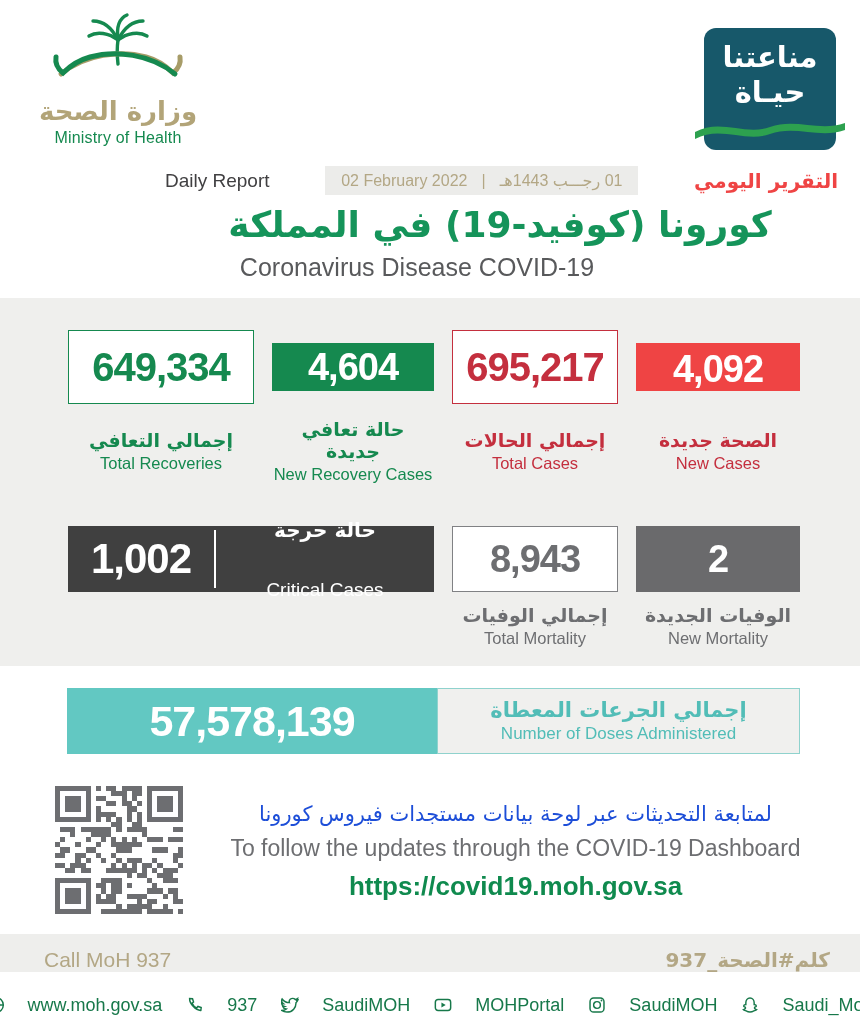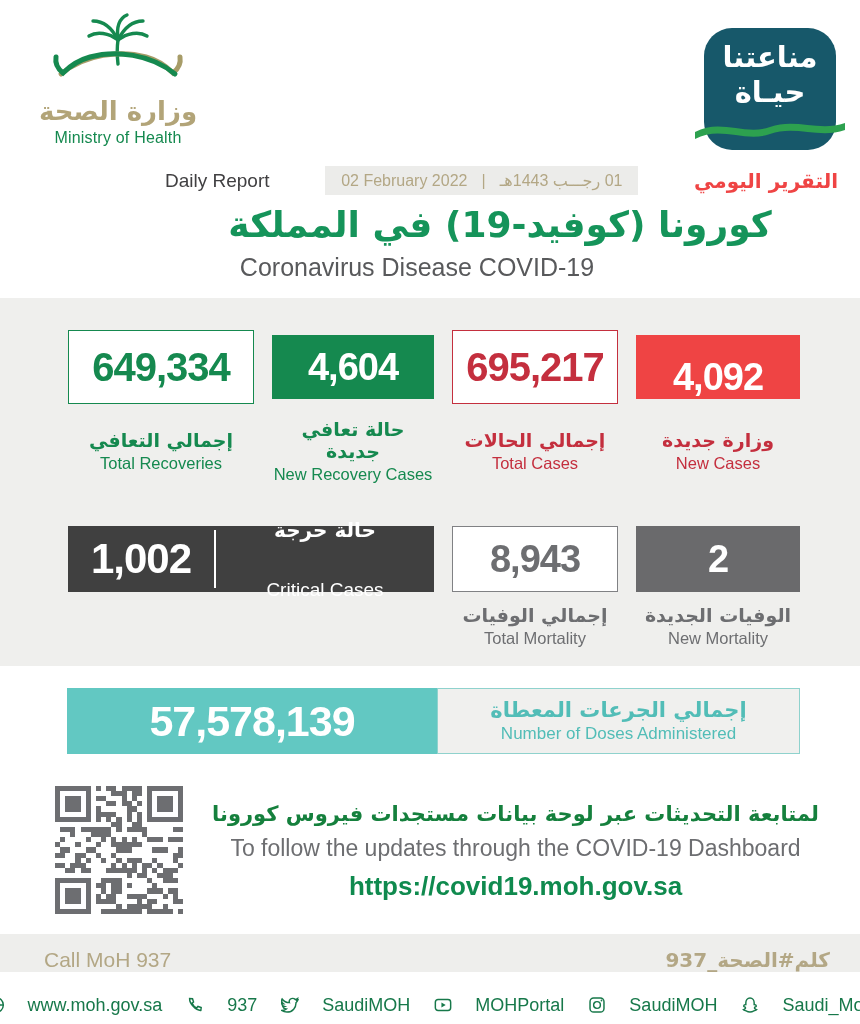--- a/index.html
+++ b/index.html
@@ -5,42 +5,42 @@
   * { margin:0; padding:0; box-sizing:border-box; }
   body { background:#dcdcdc; font-family:"Liberation Sans","DejaVu Sans",sans-serif; }
   .page { width:860px; height:1024px; background:#ffffff; position:relative; overflow:hidden; margin:0 auto; }
 
   
   .header { position:relative; height:200px; }
   .logo { position:absolute; left:38px; top:12px; width:160px; text-align:center; }
   .logo-ar { font-family:"DejaVu Sans",sans-serif; font-size:26px; font-weight:bold; color:#b2a478; direction:rtl; margin-top:2px; }
   .logo-en { font-size:16px; color:#15894f; margin-top:3px; letter-spacing:.2px; }
 
-  .badge { position:absolute; right:24px; top:28px; width:132px; height:122px; background:#17586a; border-radius:28px; }
+  .badge { position:absolute; right:24px; top:28px; width:132px; height:122px; background:#17586a; border-radius:12px; }
   .badge-text { padding-top:12px; text-align:center; font-family:"DejaVu Sans",sans-serif; font-weight:bold; color:#ffffff; font-size:29px; line-height:1.2; direction:rtl; }
   .badge-wave { position:absolute; left:-9px; bottom:10px; width:150px; height:28px; }
 
   .report-bar { position:absolute; left:165px; right:22px; top:166px; display:flex; align-items:center; justify-content:space-between; }
   .report-en { font-size:19px; color:#414042; }
   .date-box { background:#ececea; padding:5px 16px; display:flex; align-items:center; gap:14px; }
   .date-box span { font-size:16px; color:#b3a785; }
   .report-ar { font-family:"DejaVu Sans",sans-serif; font-size:20px; font-weight:bold; color:#ef4444; direction:rtl; }
 
   
   .title-ar { margin-top:4px; padding-left:140px; text-align:center; direction:rtl; font-family:"DejaVu Sans",sans-serif; font-size:36px; font-weight:bold; color:#15945a; }
   .title-en { margin-top:8px; padding-right:26px; text-align:center; font-size:25px; color:#58595b; }
 
   
   .panel { margin-top:16px; background:#efefed; padding:32px 8px 18px 0; }
   .cards-row, .labels-row { display:flex; gap:18px; margin-left:68px; align-items:center; }
   .card { display:flex; align-items:center; justify-content:center; }
   .card .num { font-weight:bold; letter-spacing:-1px; }
   .c-w186{width:186px;} .c-w162{width:162px;} .c-w166{width:166px;} .c-w164{width:164px;}
   .card.outline { height:74px; background:#ffffff; }
-  .card.solid { height:64px; }
+  .card.solid { height:48px; }
   .outline.green { border:1.5px solid #15894f; } .outline.green .num{ color:#15894f; font-size:40px;}
   .outline.red { border:1.5px solid #c42f3e; } .outline.red .num{ color:#c42f3e; font-size:40px;}
   .outline.gray { border:1.5px solid #808184; } .outline.gray .num{ color:#6d6e71; font-size:38px;}
   .solid.green { background:#15894f; } .solid.red { background:#ef4444;align-items:flex-end; } .solid.gray { background:#6a6a6c; }
   .solid .num { color:#ffffff; font-size:38px; }
   .label-group { text-align:center; }
   .label-ar { font-family:"DejaVu Sans",sans-serif; font-weight:bold; font-size:19px; direction:rtl; }
   .label-en { font-size:16.5px; margin-top:3px; }
   .lg-green .label-ar,.lg-green .label-en{ color:#15894f; }
   .lg-red .label-ar,.lg-red .label-en{ color:#c42f3e; }
@@ -60,21 +60,21 @@
   .doses { margin:22px 0 0 67px; width:733px; height:66px; display:flex; }
   .doses-num { width:370px; background:#62c8c2; display:flex; align-items:center; justify-content:center; color:#fff; font-size:43px; font-weight:bold; letter-spacing:-1px; }
   .doses-label { flex:1; background:#f0f0ee; border:1px solid #8fd2cd; display:flex; flex-direction:column; align-items:center; justify-content:center; }
   .doses-ar { font-family:"DejaVu Sans",sans-serif; font-weight:bold; font-size:21px; color:#52bdb7; direction:rtl; }
   .doses-en { font-size:17px; color:#52bdb7; margin-top:2px; }
 
   
   .dash { margin-top:32px; padding:0 40px 0 55px; display:flex; align-items:center; gap:28px; }
   .qr { width:128px; height:128px; }
   .dash-text { flex:1; text-align:center; }
-  .dash-ar { font-family:"DejaVu Sans",sans-serif; font-weight:bold; font-size:21px; color:#15803d; direction:rtl; }
+  .dash-ar { font-family:"DejaVu Sans",sans-serif; font-weight:normal; font-size:21px; color:#1d4ed8; direction:rtl; }
   .dash-en { font-size:23px; color:#6d6e71; margin-top:9px; }
   .dash-url { font-size:26px; font-weight:bold; color:#0f8a4e; margin-top:9px; display:inline-block; text-decoration:none; }
 
   
   .call-bar { margin-top:16px; height:38px; background:#eeeeec; display:flex; align-items:flex-end; justify-content:space-between; padding:0 30px 0 44px; }
   .call-en { font-size:21px; color:#b3a785; }
   .call-ar { font-family:"DejaVu Sans",sans-serif; font-size:20px; font-weight:bold; color:#b3a785; direction:rtl; }
 
   
   .footer { margin-top:22px; display:flex; align-items:center; justify-content:center; }
@@ -155,21 +155,21 @@
       </div>
       <div class="label-group lg-green c-w162">
         <div class="label-ar">حالة تعافي جديدة</div>
         <div class="label-en">New Recovery Cases</div>
       </div>
       <div class="label-group lg-red c-w166">
         <div class="label-ar">إجمالي الحالات</div>
         <div class="label-en">Total Cases</div>
       </div>
       <div class="label-group lg-red c-w164">
-        <div class="label-ar">وزارة جديدة</div>
+        <div class="label-ar">الصحة جديدة</div>
         <div class="label-en">New Cases</div>
       </div>
     </div>
 
     <div class="cards-row row2">
       <div class="critical">
         <div class="num-part">1,002</div>
         <div class="divider"></div>
         <div class="label-part">
           <div class="cl-ar">حالة حرجة</div>

